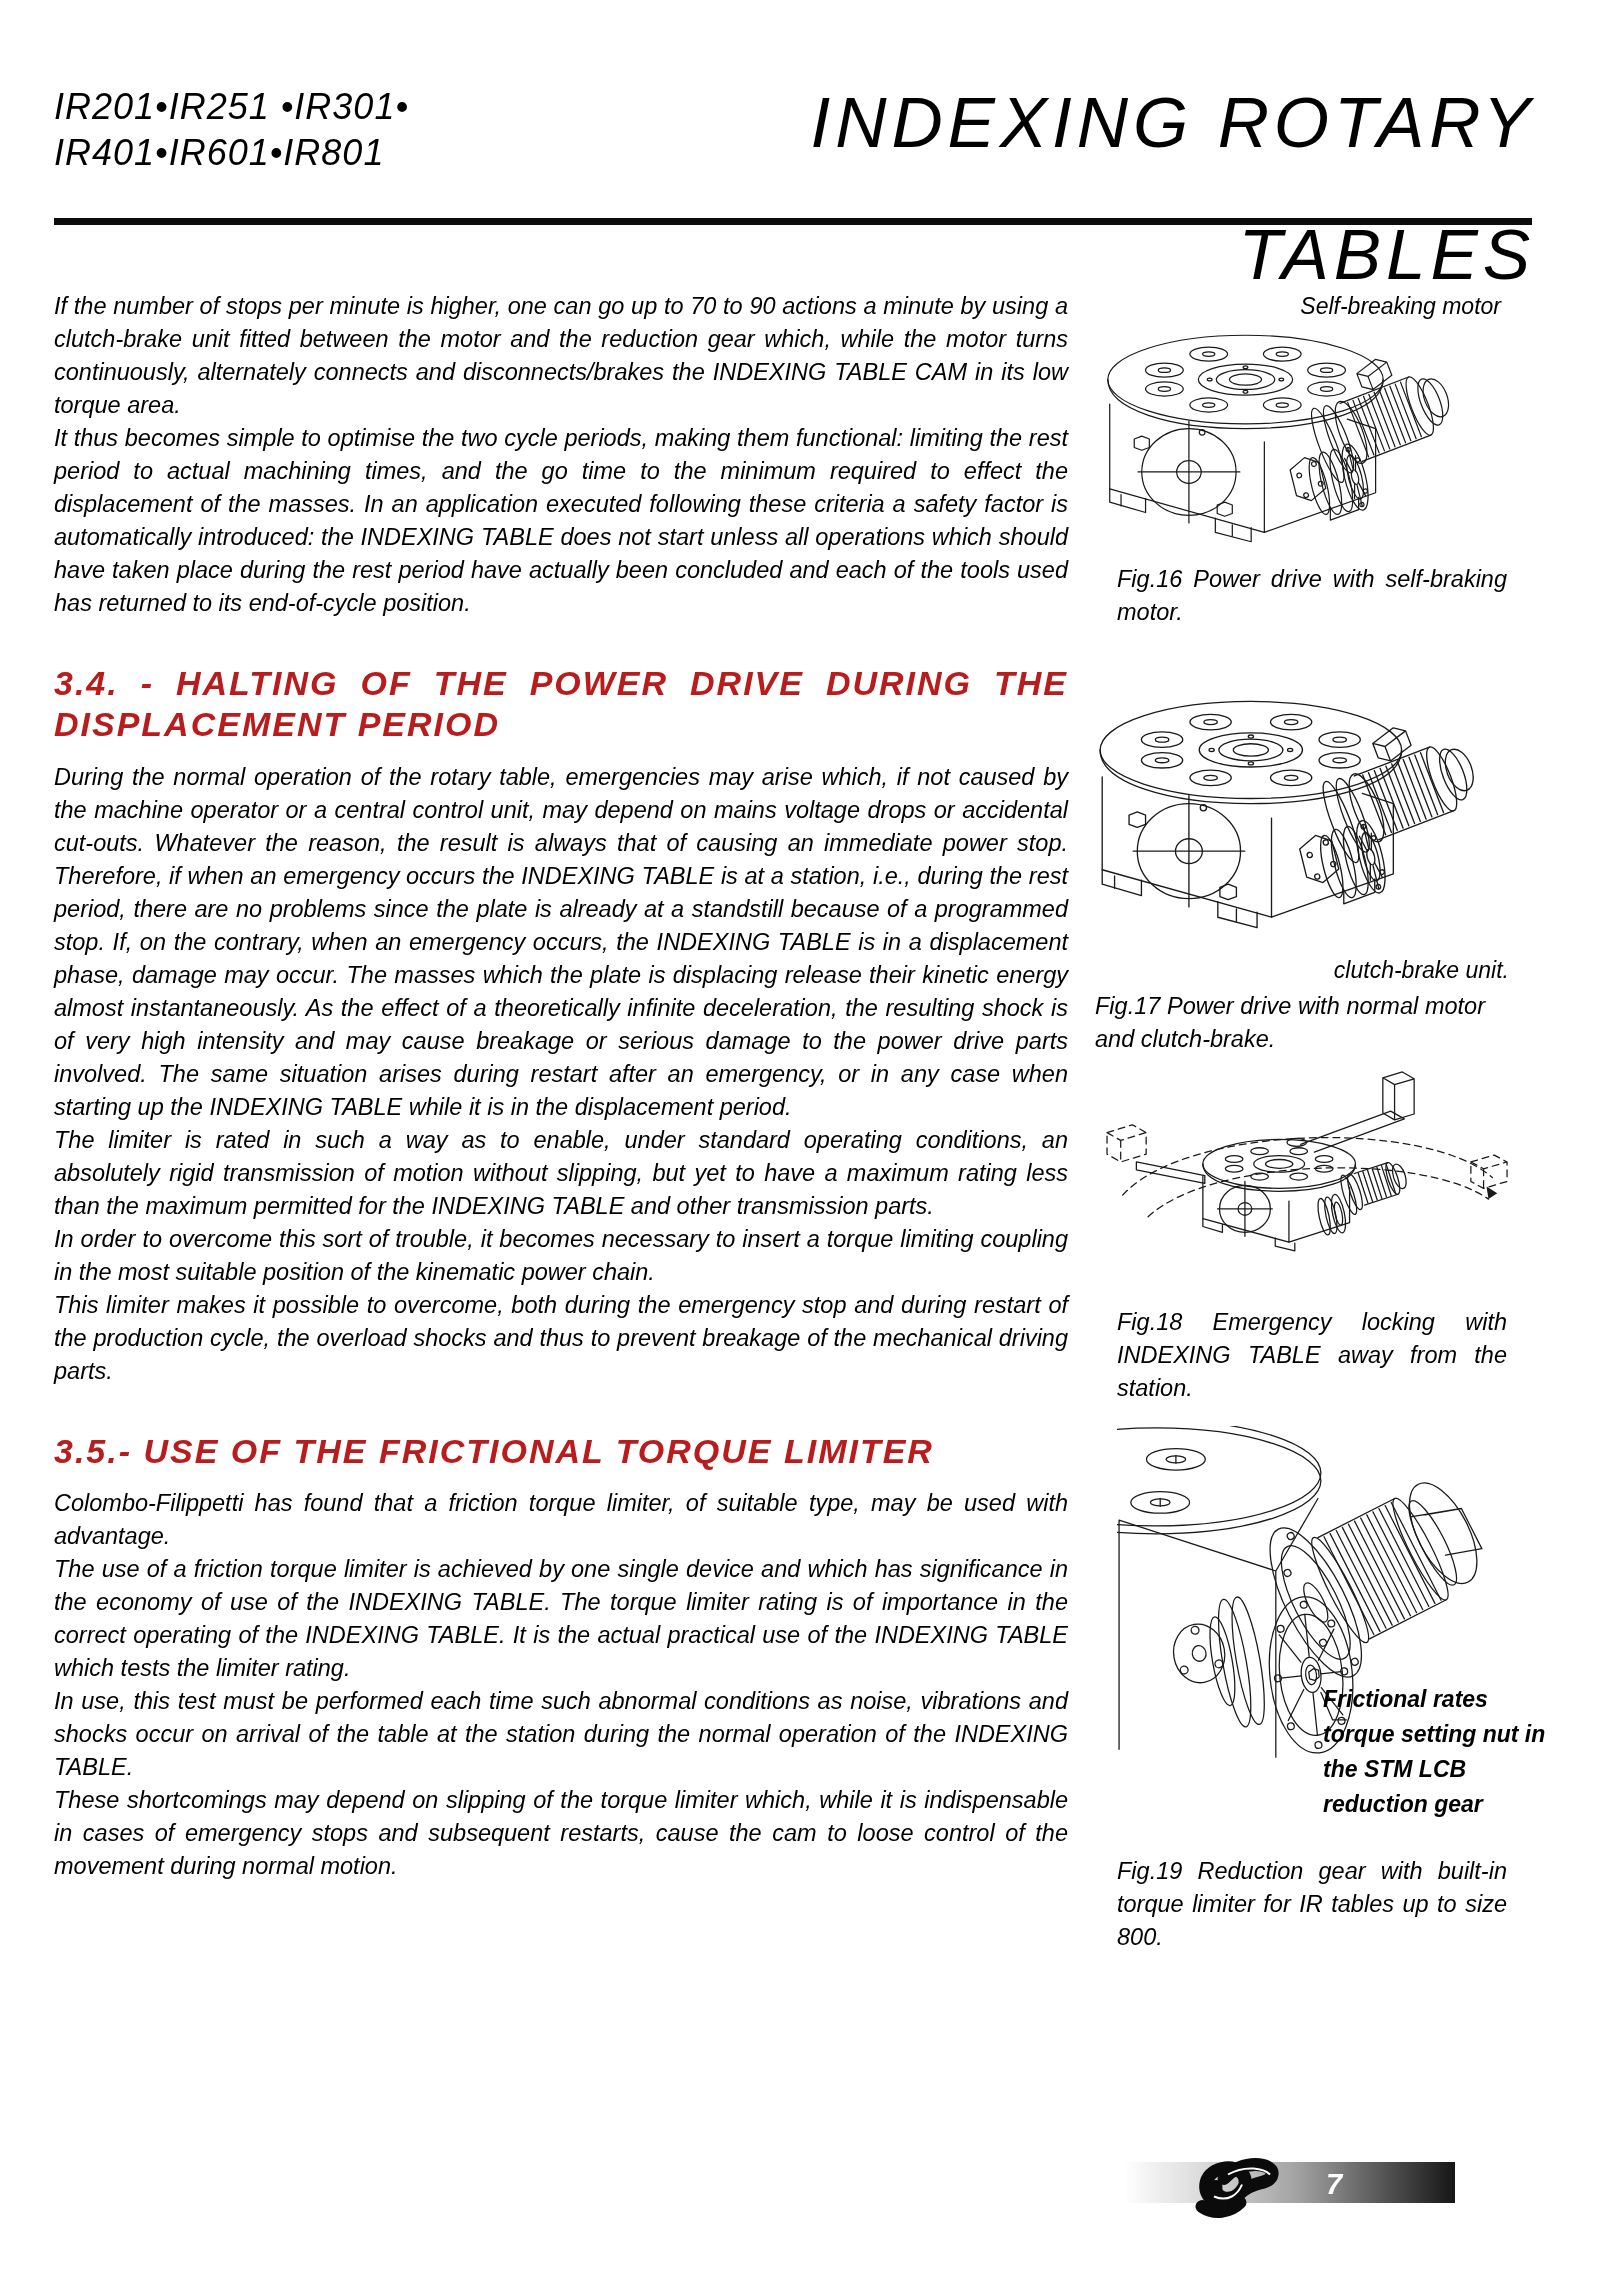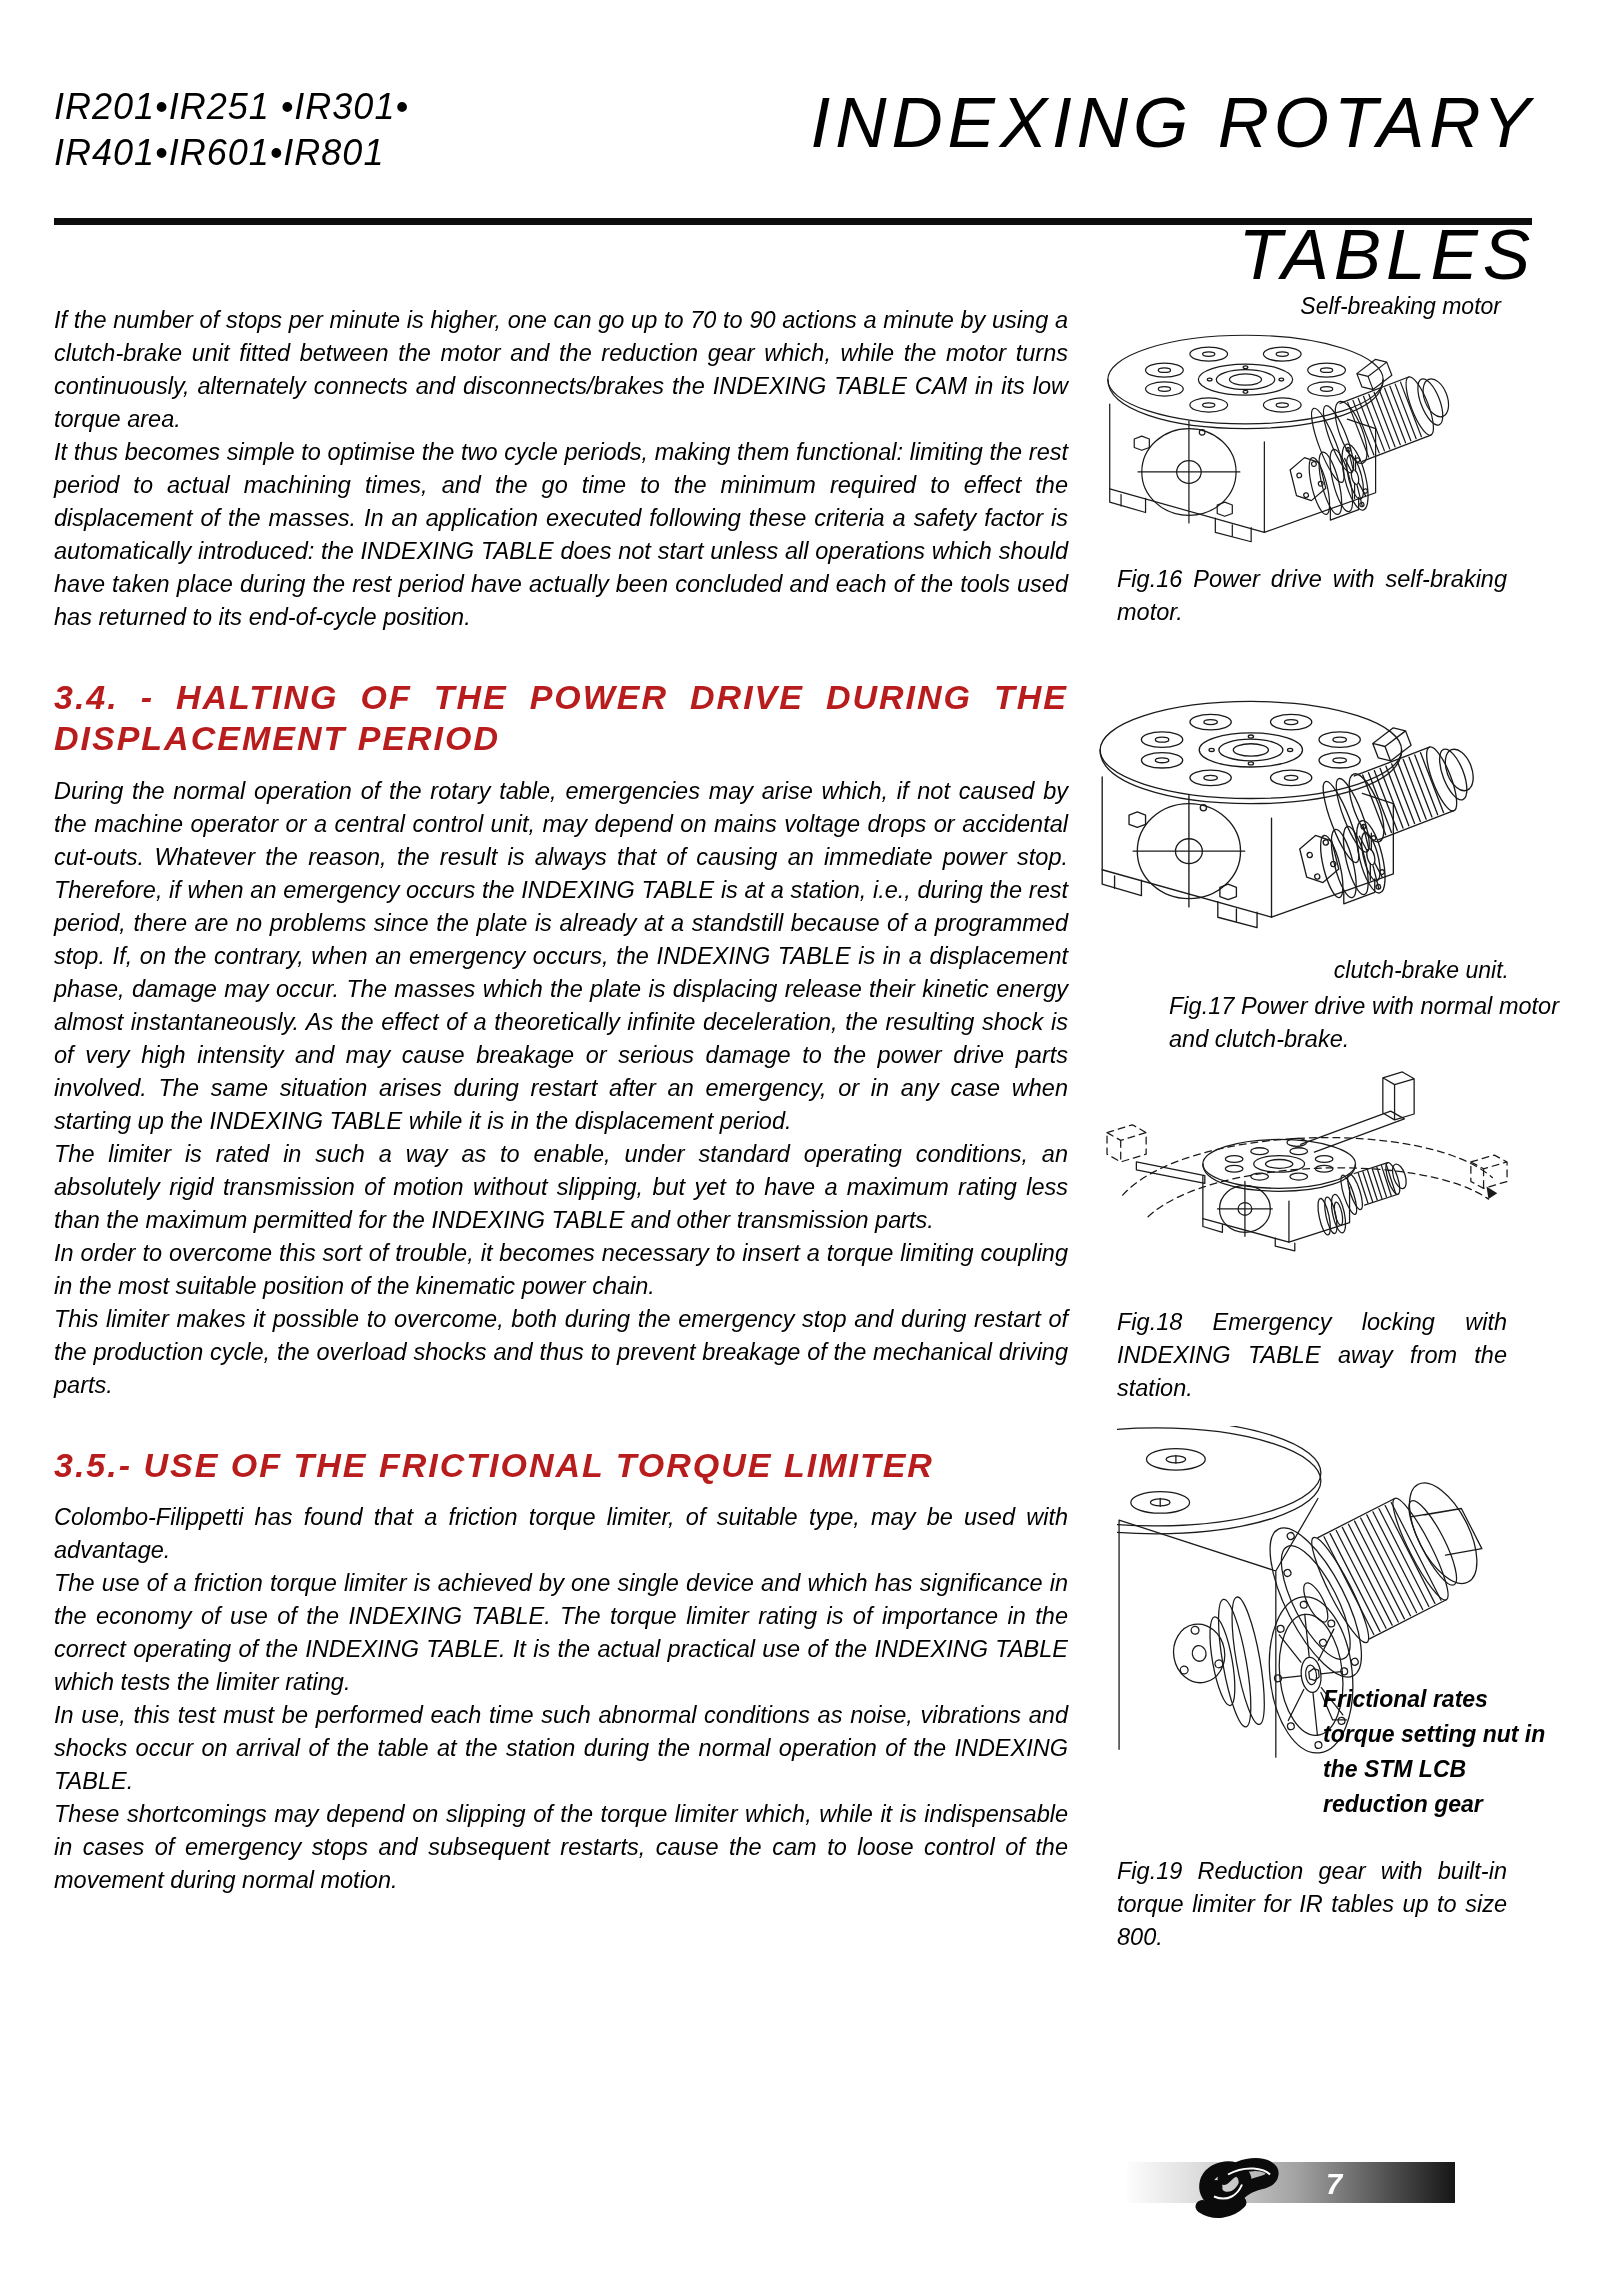--- a/index.html
+++ b/index.html
@@ -8,21 +8,21 @@
 
   
   .models{position:absolute;left:54px;top:84px;font-size:36px;line-height:46px;
           letter-spacing:1px;white-space:nowrap;}
   .doc-title{position:absolute;right:85px;top:37px;text-align:right;}
   .doc-title div{font-size:71px;line-height:92px;letter-spacing:4.9px;white-space:nowrap;margin-top:40px;}
   .header-rule{position:absolute;left:54px;top:218px;width:1478px;height:6.9px;background:#0d0d0d;}
 
   
   .main{position:absolute;left:54px;top:290px;width:1014px;
-        font-size:23.5px;line-height:33px;text-align:justify;margin-top:14px;}
+        font-size:23.5px;line-height:33px;text-align:justify;}
   .main p{margin:0;}
   h2.sec{font-size:34px;line-height:41px;color:#b91c1c;font-weight:bold;
          letter-spacing:2px;margin:43px 0 15.7px 0;text-align:justify;}
 
   
   .fig-label{position:absolute;font-size:23px;line-height:29px;text-align:right;}
   .fig-caption{position:absolute;font-size:23.5px;line-height:33px;text-align:justify;}
   .fig-svg{position:absolute;}
   .annotation{position:absolute;font-size:23px;line-height:35px;font-weight:bold;}
 
@@ -154,21 +154,21 @@
   <div class="fig-label" style="left:1117px;top:292px;width:384px;">Self-breaking motor</div>
   <svg class="fig-svg" style="left:1104px;top:323px;" width="349" height="231" viewBox="0 0 370 245">
     <use href="#sym-table"></use>
   </svg>
   <div class="fig-caption" style="left:1117px;top:563px;width:390px;">Fig.16 Power drive with self-braking motor.</div>
 
   <svg class="fig-svg" style="left:1096px;top:681px;" width="382" height="267" viewBox="0 0 370 245">
     <use href="#sym-table"></use>
   </svg>
   <div class="fig-label" style="left:1117px;top:956px;width:392px;">clutch-brake unit.</div>
-  <div class="fig-caption" style="left:1169px;top:990px;width:390px;">Fig.17 Power drive with normal motor and clutch-brake.</div>
+  <div class="fig-caption" style="left:1095px;top:990px;width:390px;">Fig.17 Power drive with normal motor and clutch-brake.</div>
 
   <svg class="fig-svg" style="left:1093px;top:1070px;" width="431" height="223" viewBox="0 0 440 228">
     <g class="ln">
       <path class="dash" d="M30,128 C95,56 340,50 408,110"></path>
       <path class="dash" d="M56,150 C120,90 335,84 404,132"></path>
       <path class="lnf" d="M404,132 l-2,-13 l11,7 z"></path>
       <path class="dash" d="M14,64 l26,-8 l14,8 v22 l-26,8 l-14,-8 z M14,64 l14,8 l26,-8 M28,72 v22"></path>
       <path class="dash" d="M386,94 l24,-7 l13,7 v20 l-24,7 l-13,-7 z M386,94 l13,7 l24,-7 M399,101 v20"></path>
 
       <ellipse cx="190" cy="96" rx="78" ry="25"></ellipse>

